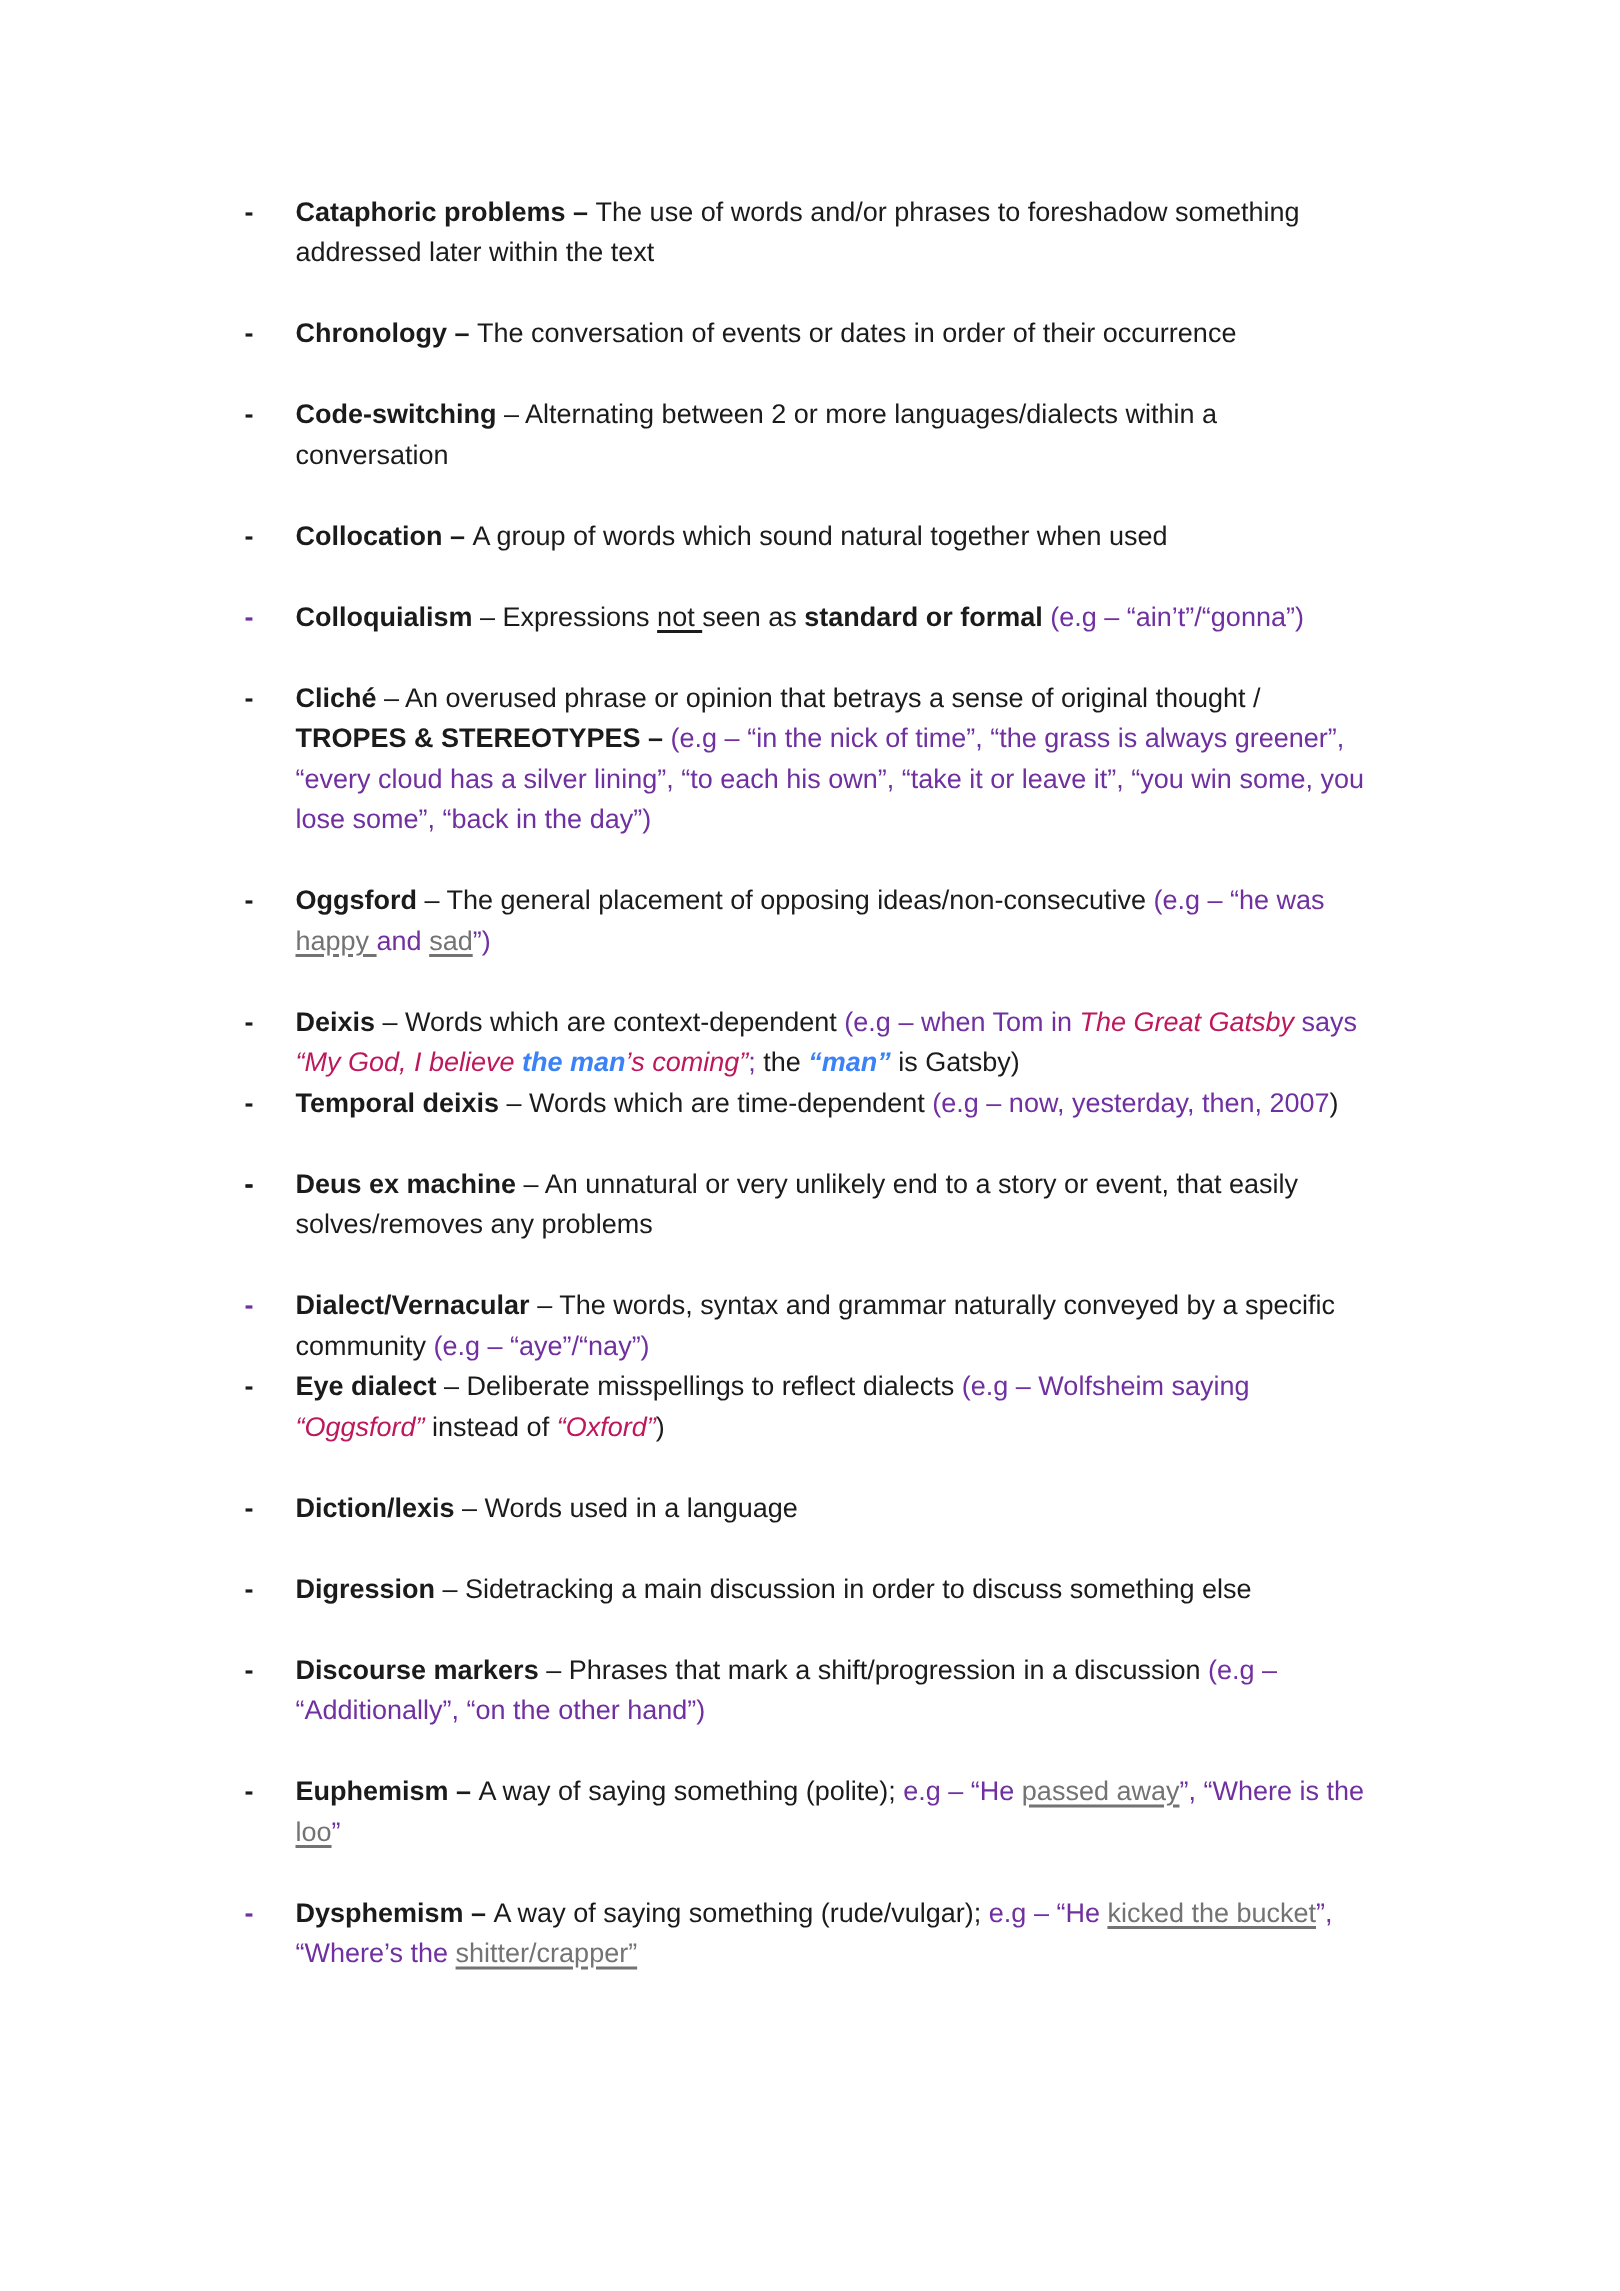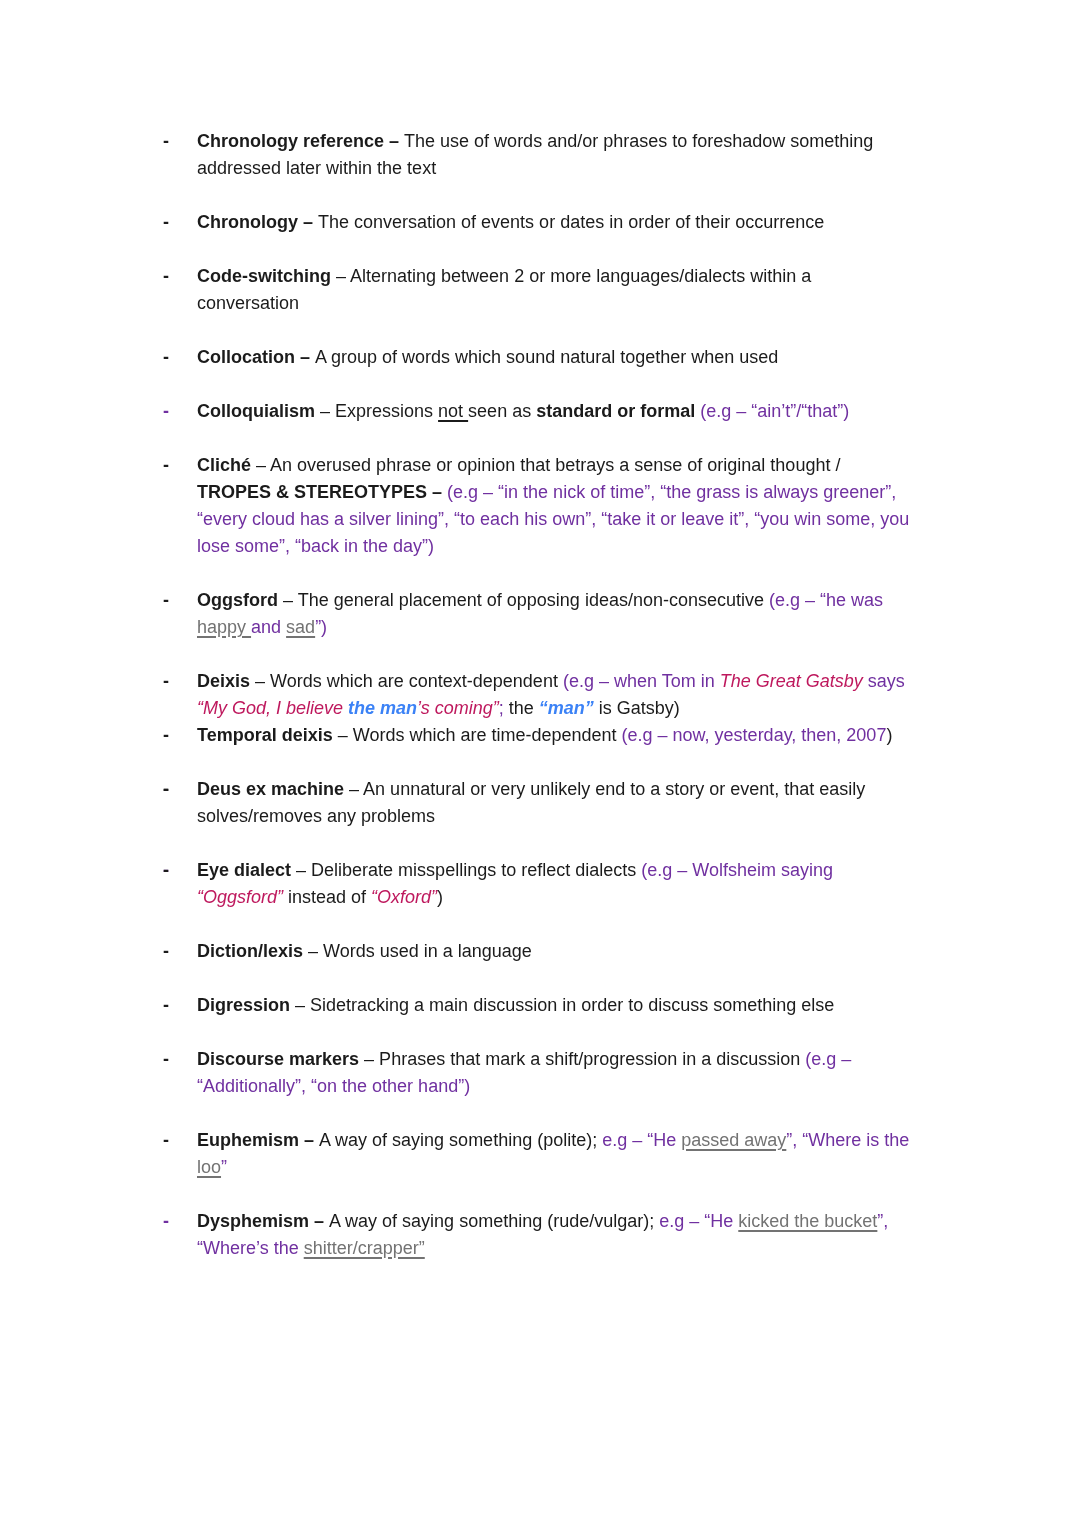--- a/index.html
+++ b/index.html
@@ -41,32 +41,32 @@
   .seg-p { color: #7030a0; }
   .seg-pu { color: #737373; text-decoration: underline; text-underline-offset: 3px; text-decoration-thickness: 1.5px; }
   .seg-pi { color: #be185d; font-style: italic; }
   .seg-pbi { color: #3b82f6; font-style: italic; font-weight: 700; }
 </style>
 </head>
 <body>
 
 <div class="page">
   <ul class="glossary">
-      <li class="entry group-start"><span class="dash">-</span><span class="entry-text"><span class="seg-b">Chronology reference – </span><span class="seg-r">The use of words and/or phrases to foreshadow something addressed later within the text</span></span></li>
+      <li class="entry group-start"><span class="dash">-</span><span class="entry-text"><span class="seg-b">Cataphoric problems – </span><span class="seg-r">The use of words and/or phrases to foreshadow something addressed later within the text</span></span></li>
       <li class="entry group-start"><span class="dash">-</span><span class="entry-text"><span class="seg-b">Chronology – </span><span class="seg-r">The conversation of events or dates in order of their occurrence</span></span></li>
       <li class="entry group-start"><span class="dash">-</span><span class="entry-text"><span class="seg-b">Code-switching</span><span class="seg-r"> – Alternating between 2 or more languages/dialects within a conversation</span></span></li>
       <li class="entry group-start"><span class="dash">-</span><span class="entry-text"><span class="seg-b">Collocation – </span><span class="seg-r">A group of words which sound natural together when used</span></span></li>
-      <li class="entry group-start"><span class="dash purple">-</span><span class="entry-text"><span class="seg-b">Colloquialism</span><span class="seg-r"> – Expressions </span><span class="seg-u">not </span><span class="seg-r">seen as </span><span class="seg-b">standard or formal</span><span class="seg-r"> </span><span class="seg-p">(e.g – “ain’t”/“that”)</span></span></li>
+      <li class="entry group-start"><span class="dash purple">-</span><span class="entry-text"><span class="seg-b">Colloquialism</span><span class="seg-r"> – Expressions </span><span class="seg-u">not </span><span class="seg-r">seen as </span><span class="seg-b">standard or formal</span><span class="seg-r"> </span><span class="seg-p">(e.g – “ain’t”/“gonna”)</span></span></li>
       <li class="entry group-start"><span class="dash">-</span><span class="entry-text"><span class="seg-b">Cliché</span><span class="seg-r"> – An overused phrase or opinion that betrays a sense of original thought / </span><span class="seg-b">TROPES &amp; STEREOTYPES – </span><span class="seg-p">(e.g – “in the nick of time”, “the grass is always greener”, “every cloud has a silver lining”, “to each his own”, “take it or leave it”, “you win some, you lose some”, “back in the day”)</span></span></li>
       <li class="entry group-start"><span class="dash">-</span><span class="entry-text"><span class="seg-b">Oggsford</span><span class="seg-r"> – The general placement of opposing ideas/non-consecutive </span><span class="seg-p">(e.g – “he was </span><span class="seg-pu">happy </span><span class="seg-p">and </span><span class="seg-pu">sad</span><span class="seg-p">”)</span></span></li>
       <li class="entry group-start"><span class="dash">-</span><span class="entry-text"><span class="seg-b">Deixis</span><span class="seg-r"> – Words which are context-dependent </span><span class="seg-p">(e.g – when Tom in </span><span class="seg-pi">The Great Gatsby</span><span class="seg-p"> says </span><span class="seg-pi">“My God, I believe </span><span class="seg-pbi">the man</span><span class="seg-pi">’s coming”</span><span class="seg-p">; </span><span class="seg-r">the </span><span class="seg-pbi">“man”</span><span class="seg-r"> is Gatsby)</span></span></li>
       <li class="entry"><span class="dash">-</span><span class="entry-text"><span class="seg-b">Temporal deixis</span><span class="seg-r"> – Words which are time-dependent </span><span class="seg-p">(e.g – now, yesterday, then, 2007</span><span class="seg-r">)</span></span></li>
       <li class="entry group-start"><span class="dash">-</span></li>
       <li class="entry group-start"><span class="dash">-</span><span class="entry-text"><span class="seg-b">Deus ex machine</span><span class="seg-r"> – An unnatural or very unlikely end to a story or event, that easily solves/removes any problems</span></span></li>
-      <li class="entry group-start"><span class="dash purple">-</span></li>
+      <li class="entry group-start"><span class="dash purple">-</span><span class="entry-text"><span class="seg-b">Dialect/Vernacular</span><span class="seg-r"> – The words, syntax and grammar naturally conveyed by a specific community </span><span class="seg-p">(e.g – “aye”/“nay”)</span></span></li>
       <li class="entry"><span class="dash">-</span><span class="entry-text"><span class="seg-b">Eye dialect</span><span class="seg-r"> – Deliberate misspellings to reflect dialects </span><span class="seg-p">(e.g – Wolfsheim saying </span><span class="seg-pi">“Oggsford”</span><span class="seg-r"> instead of </span><span class="seg-pi">“Oxford”</span><span class="seg-r">)</span></span></li>
       <li class="entry group-start"><span class="dash">-</span><span class="entry-text"><span class="seg-b">Diction/lexis</span><span class="seg-r"> – Words used in a language</span></span></li>
       <li class="entry group-start"><span class="dash">-</span><span class="entry-text"><span class="seg-b">Digression</span><span class="seg-r"> – Sidetracking a main discussion in order to discuss something else</span></span></li>
       <li class="entry group-start"><span class="dash">-</span><span class="entry-text"><span class="seg-b">Discourse markers</span><span class="seg-r"> – Phrases that mark a shift/progression in a discussion </span><span class="seg-p">(e.g – “Additionally”, “on the other hand”)</span></span></li>
       <li class="entry group-start"><span class="dash">-</span><span class="entry-text"><span class="seg-b">Euphemism – </span><span class="seg-r">A way of saying something (polite); </span><span class="seg-p">e.g – “He </span><span class="seg-pu">passed away</span><span class="seg-p">”, “Where is the </span><span class="seg-pu">loo</span><span class="seg-p">”</span></span></li>
       <li class="entry group-start"><span class="dash purple">-</span><span class="entry-text"><span class="seg-b">Dysphemism – </span><span class="seg-r">A way of saying something (rude/vulgar); </span><span class="seg-p">e.g – “He </span><span class="seg-pu">kicked the bucket</span><span class="seg-p">”, “Where’s the </span><span class="seg-pu">shitter/crapper”</span></span></li>
     </ul>
 </div>
 
 </body></html>

